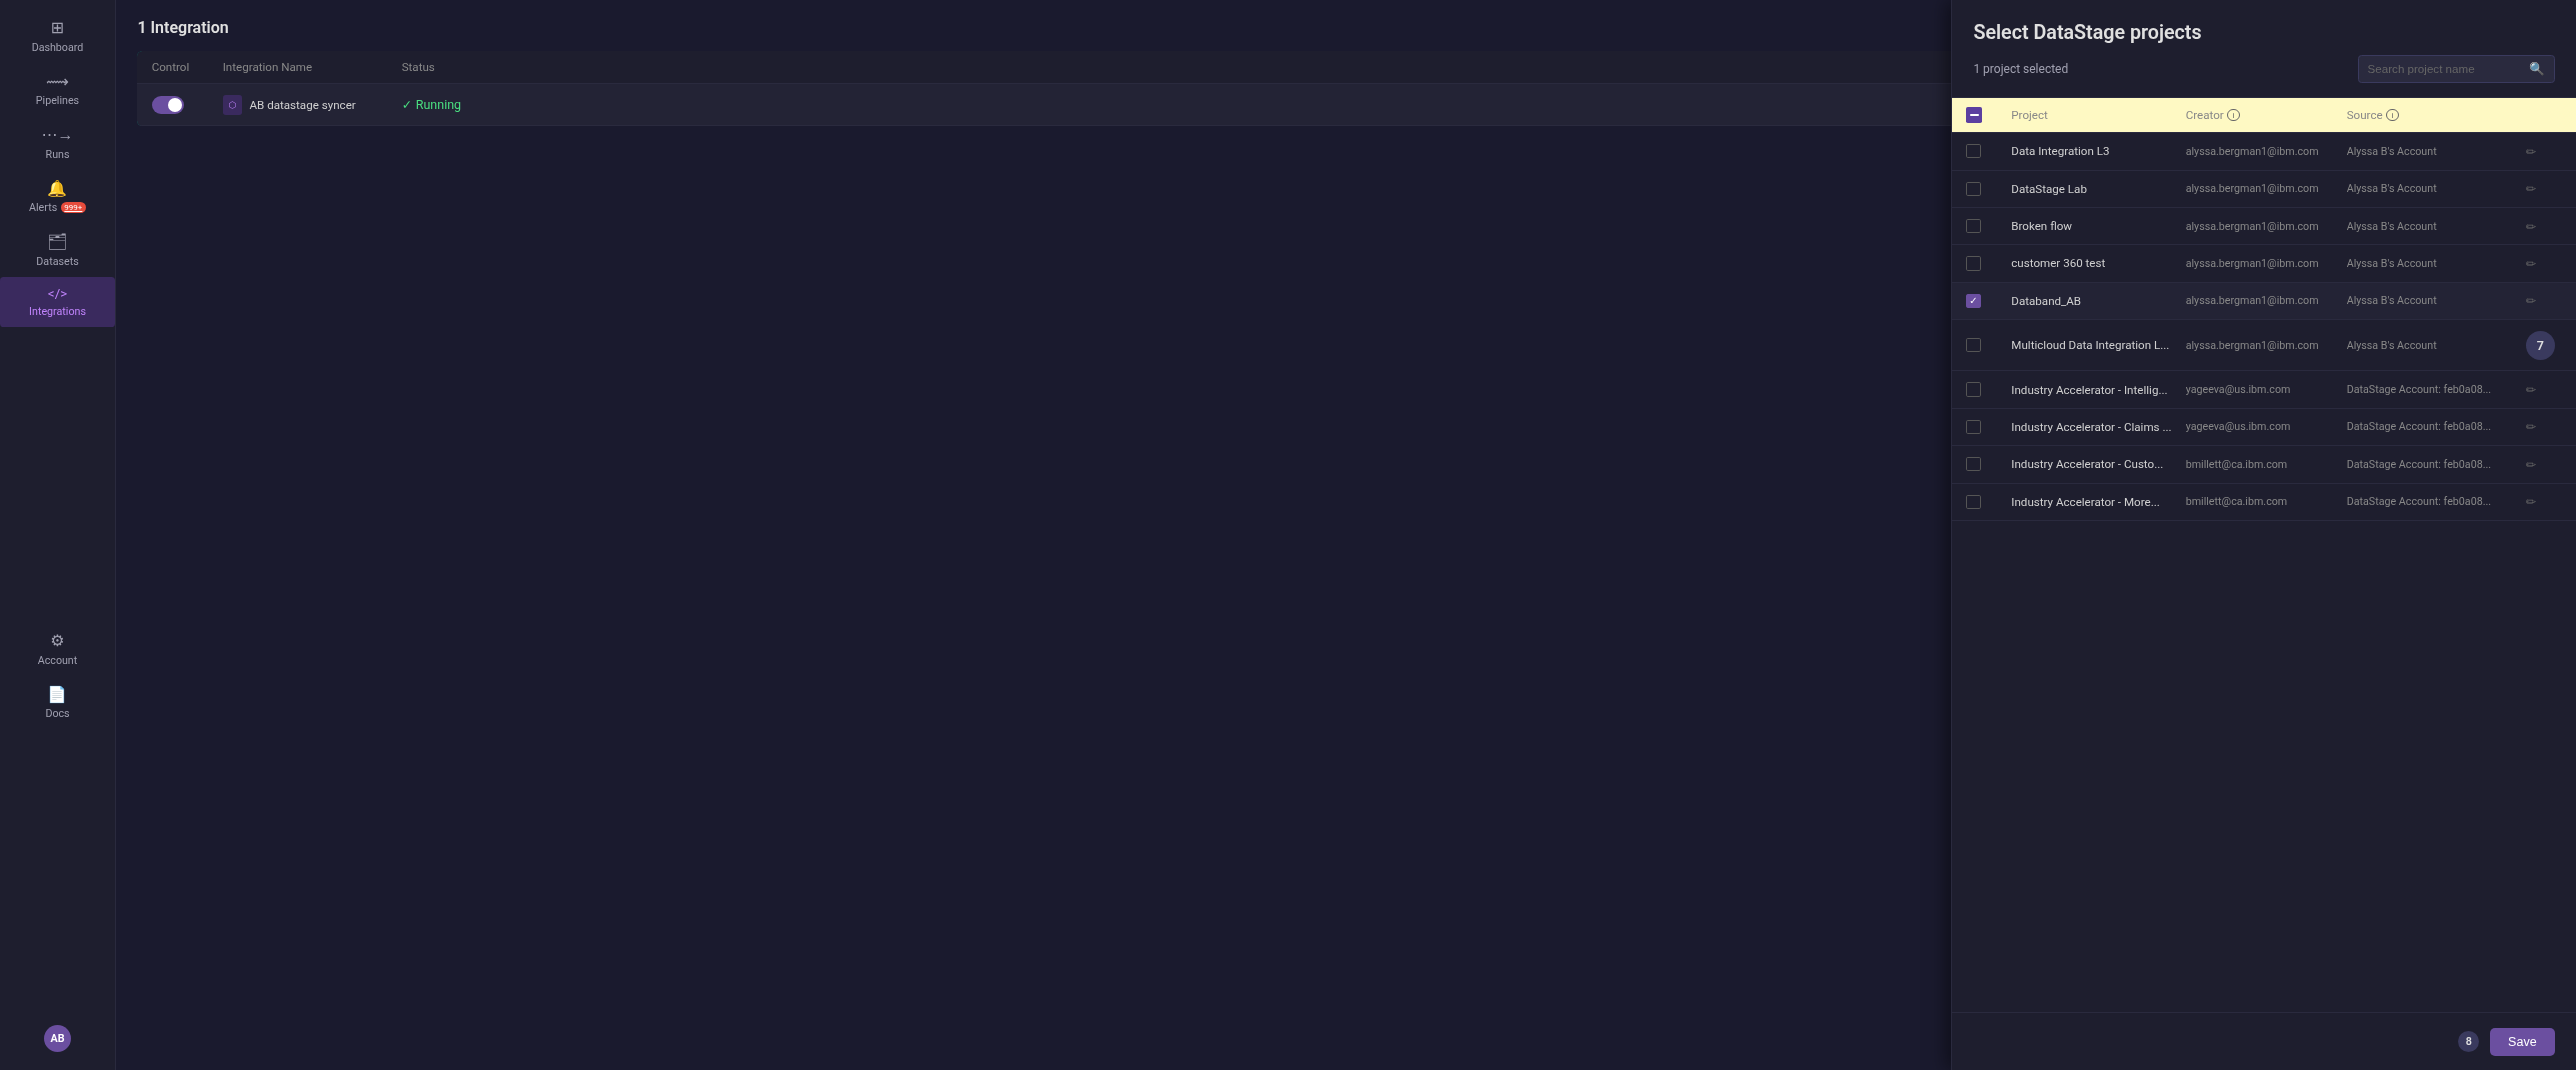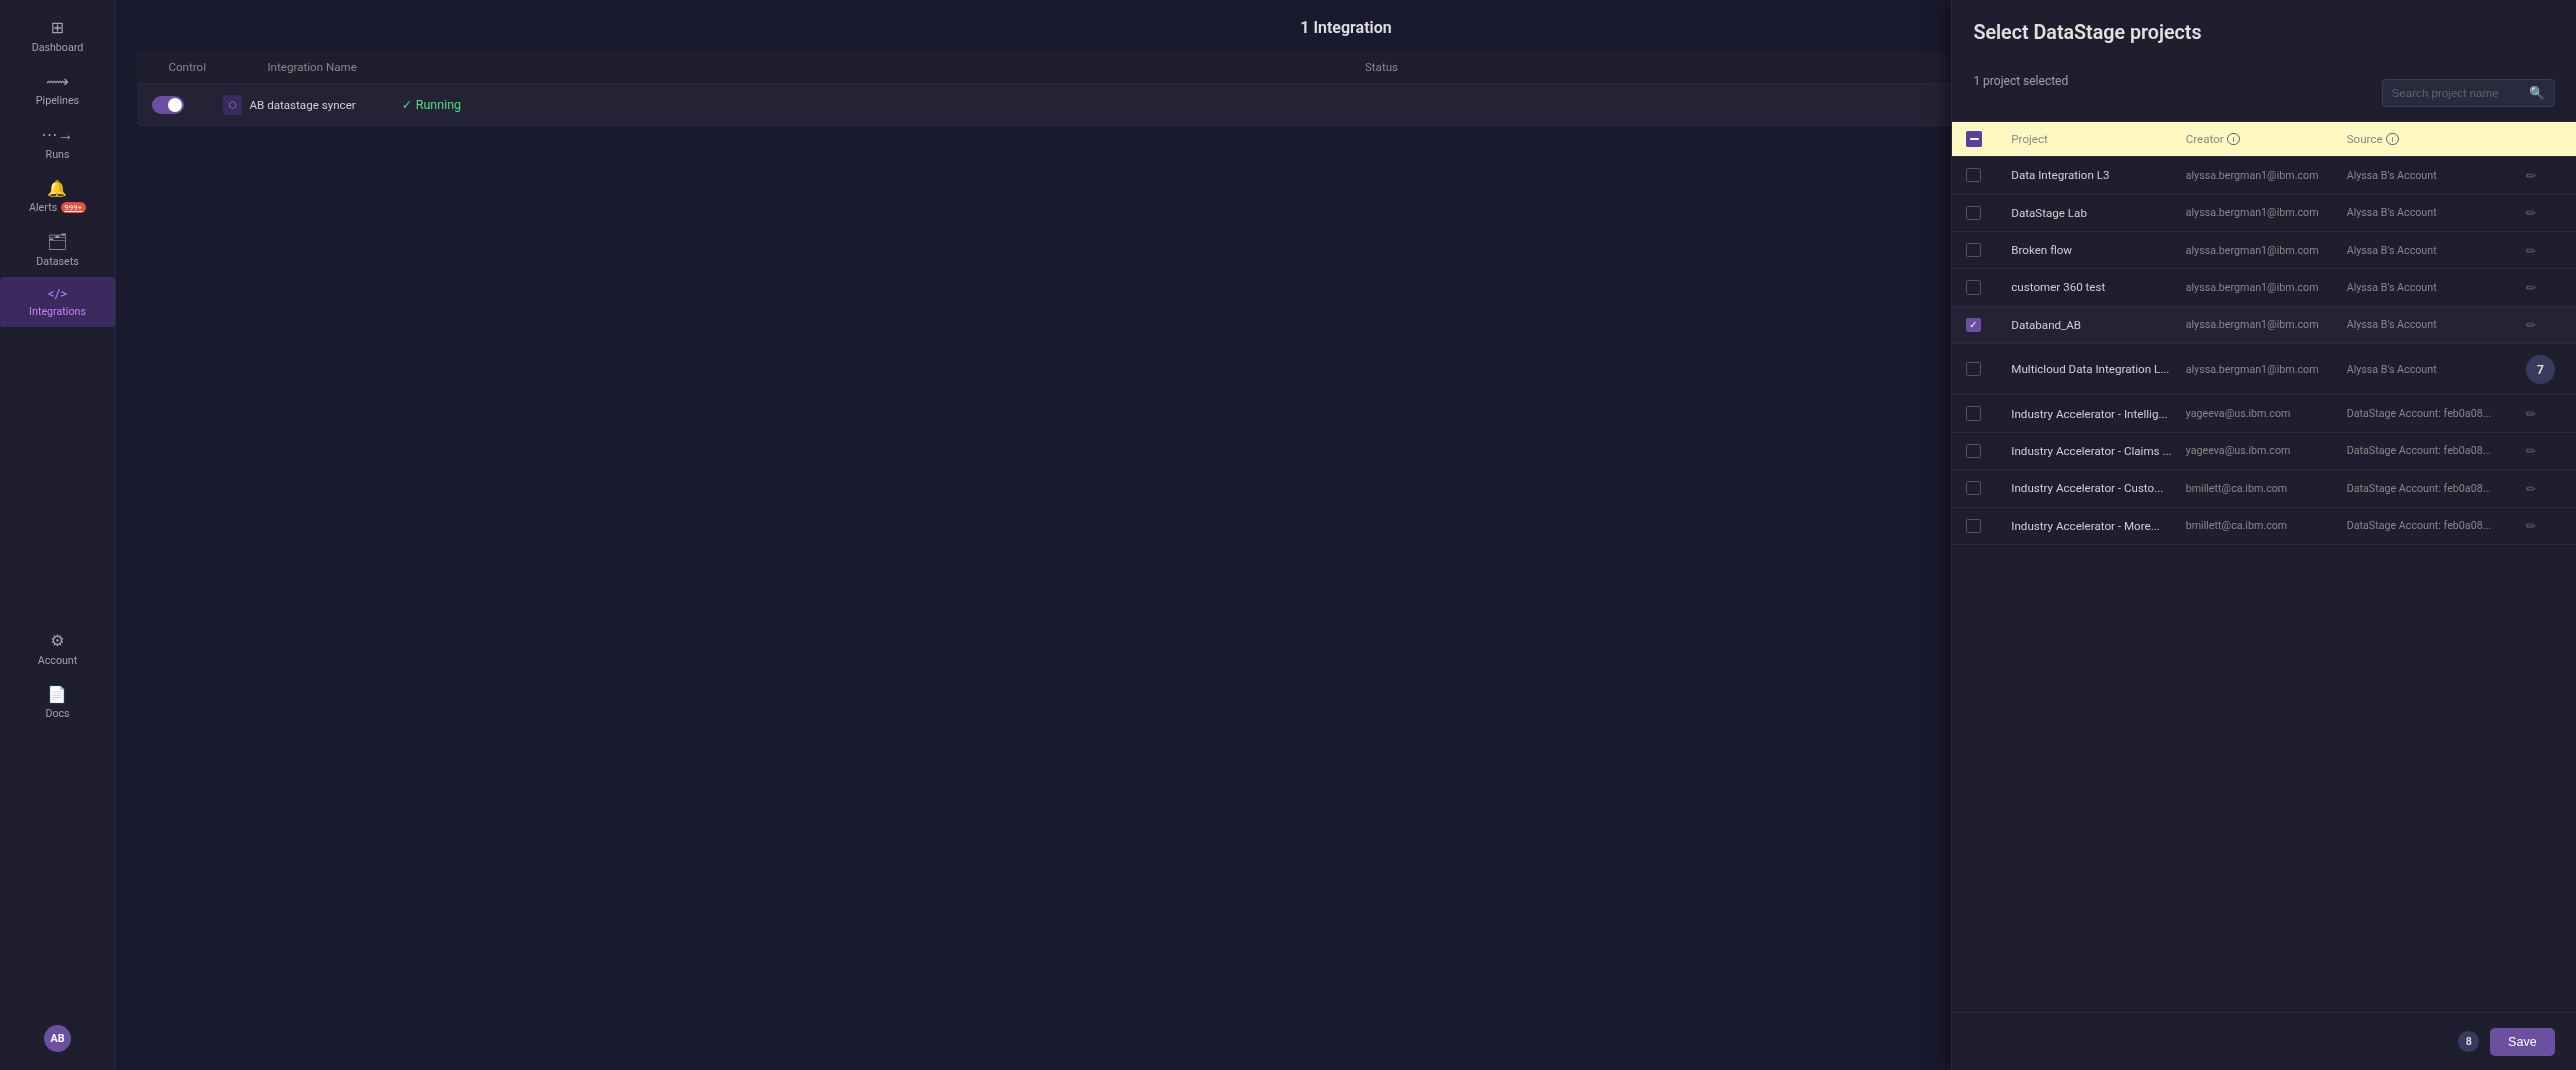--- a/index.html
+++ b/index.html
@@ -67,21 +67,20 @@
       margin-bottom: 9px;
     }
 
     
     .main-content {
       flex: 1;
       background: #1a1a2e;
       padding: 18px 21.4px;
       overflow: auto;
       position: relative;
-      text-align: center;
     }
 
     .page-header {
       font-size: 16px;
       font-weight: 600;
       color: #e0e0e0;
       margin-bottom: 14.3px;
     }
 
     .table-container {
@@ -179,22 +178,21 @@
     }
 
     .search-bar {
       display: flex;
       align-items: center;
       background: #2a2a3e;
       border: 0.9px solid #3a3a5e;
       border-radius: 3.6px;
       padding: 5.4px 9px;
       gap: 7.1px;
-      width: 173px;
-      margin-top: 24px;
+      width: 197px;
     }
 
     .search-bar input {
       background: transparent;
       border: none;
       outline: none;
       color: #a0a0b0;
       font-size: 11.6px;
       width: 100%;
     }

